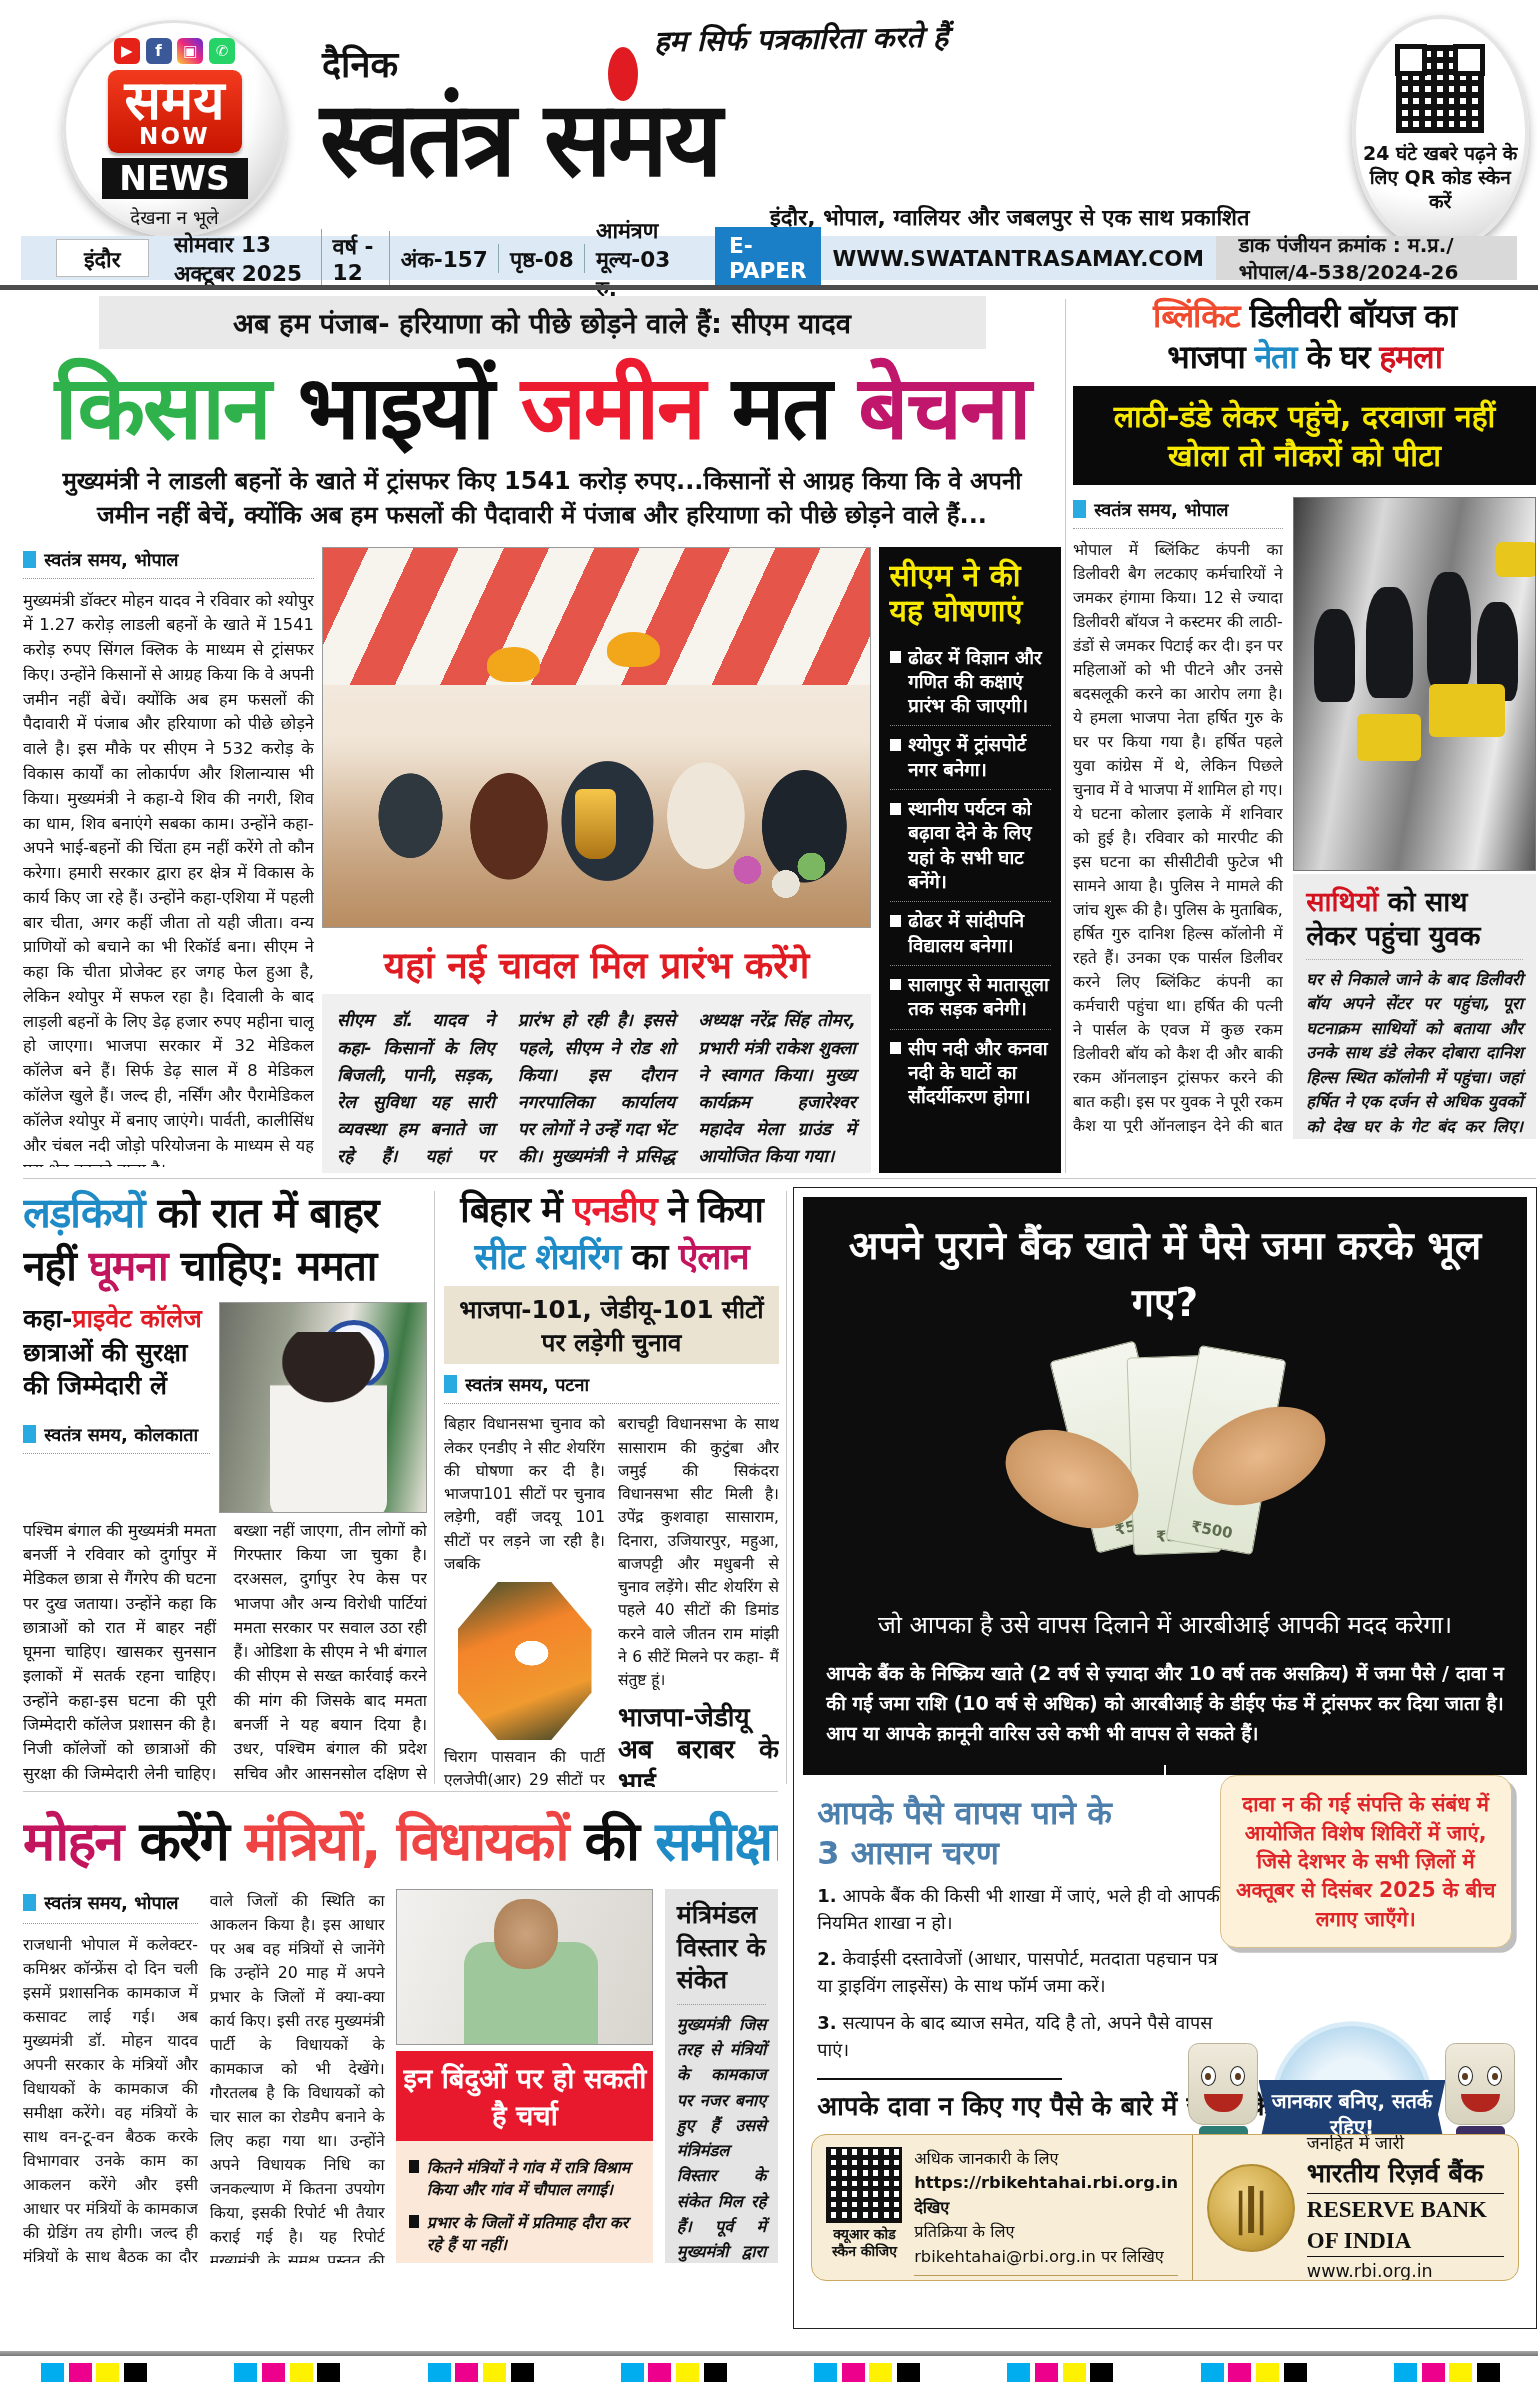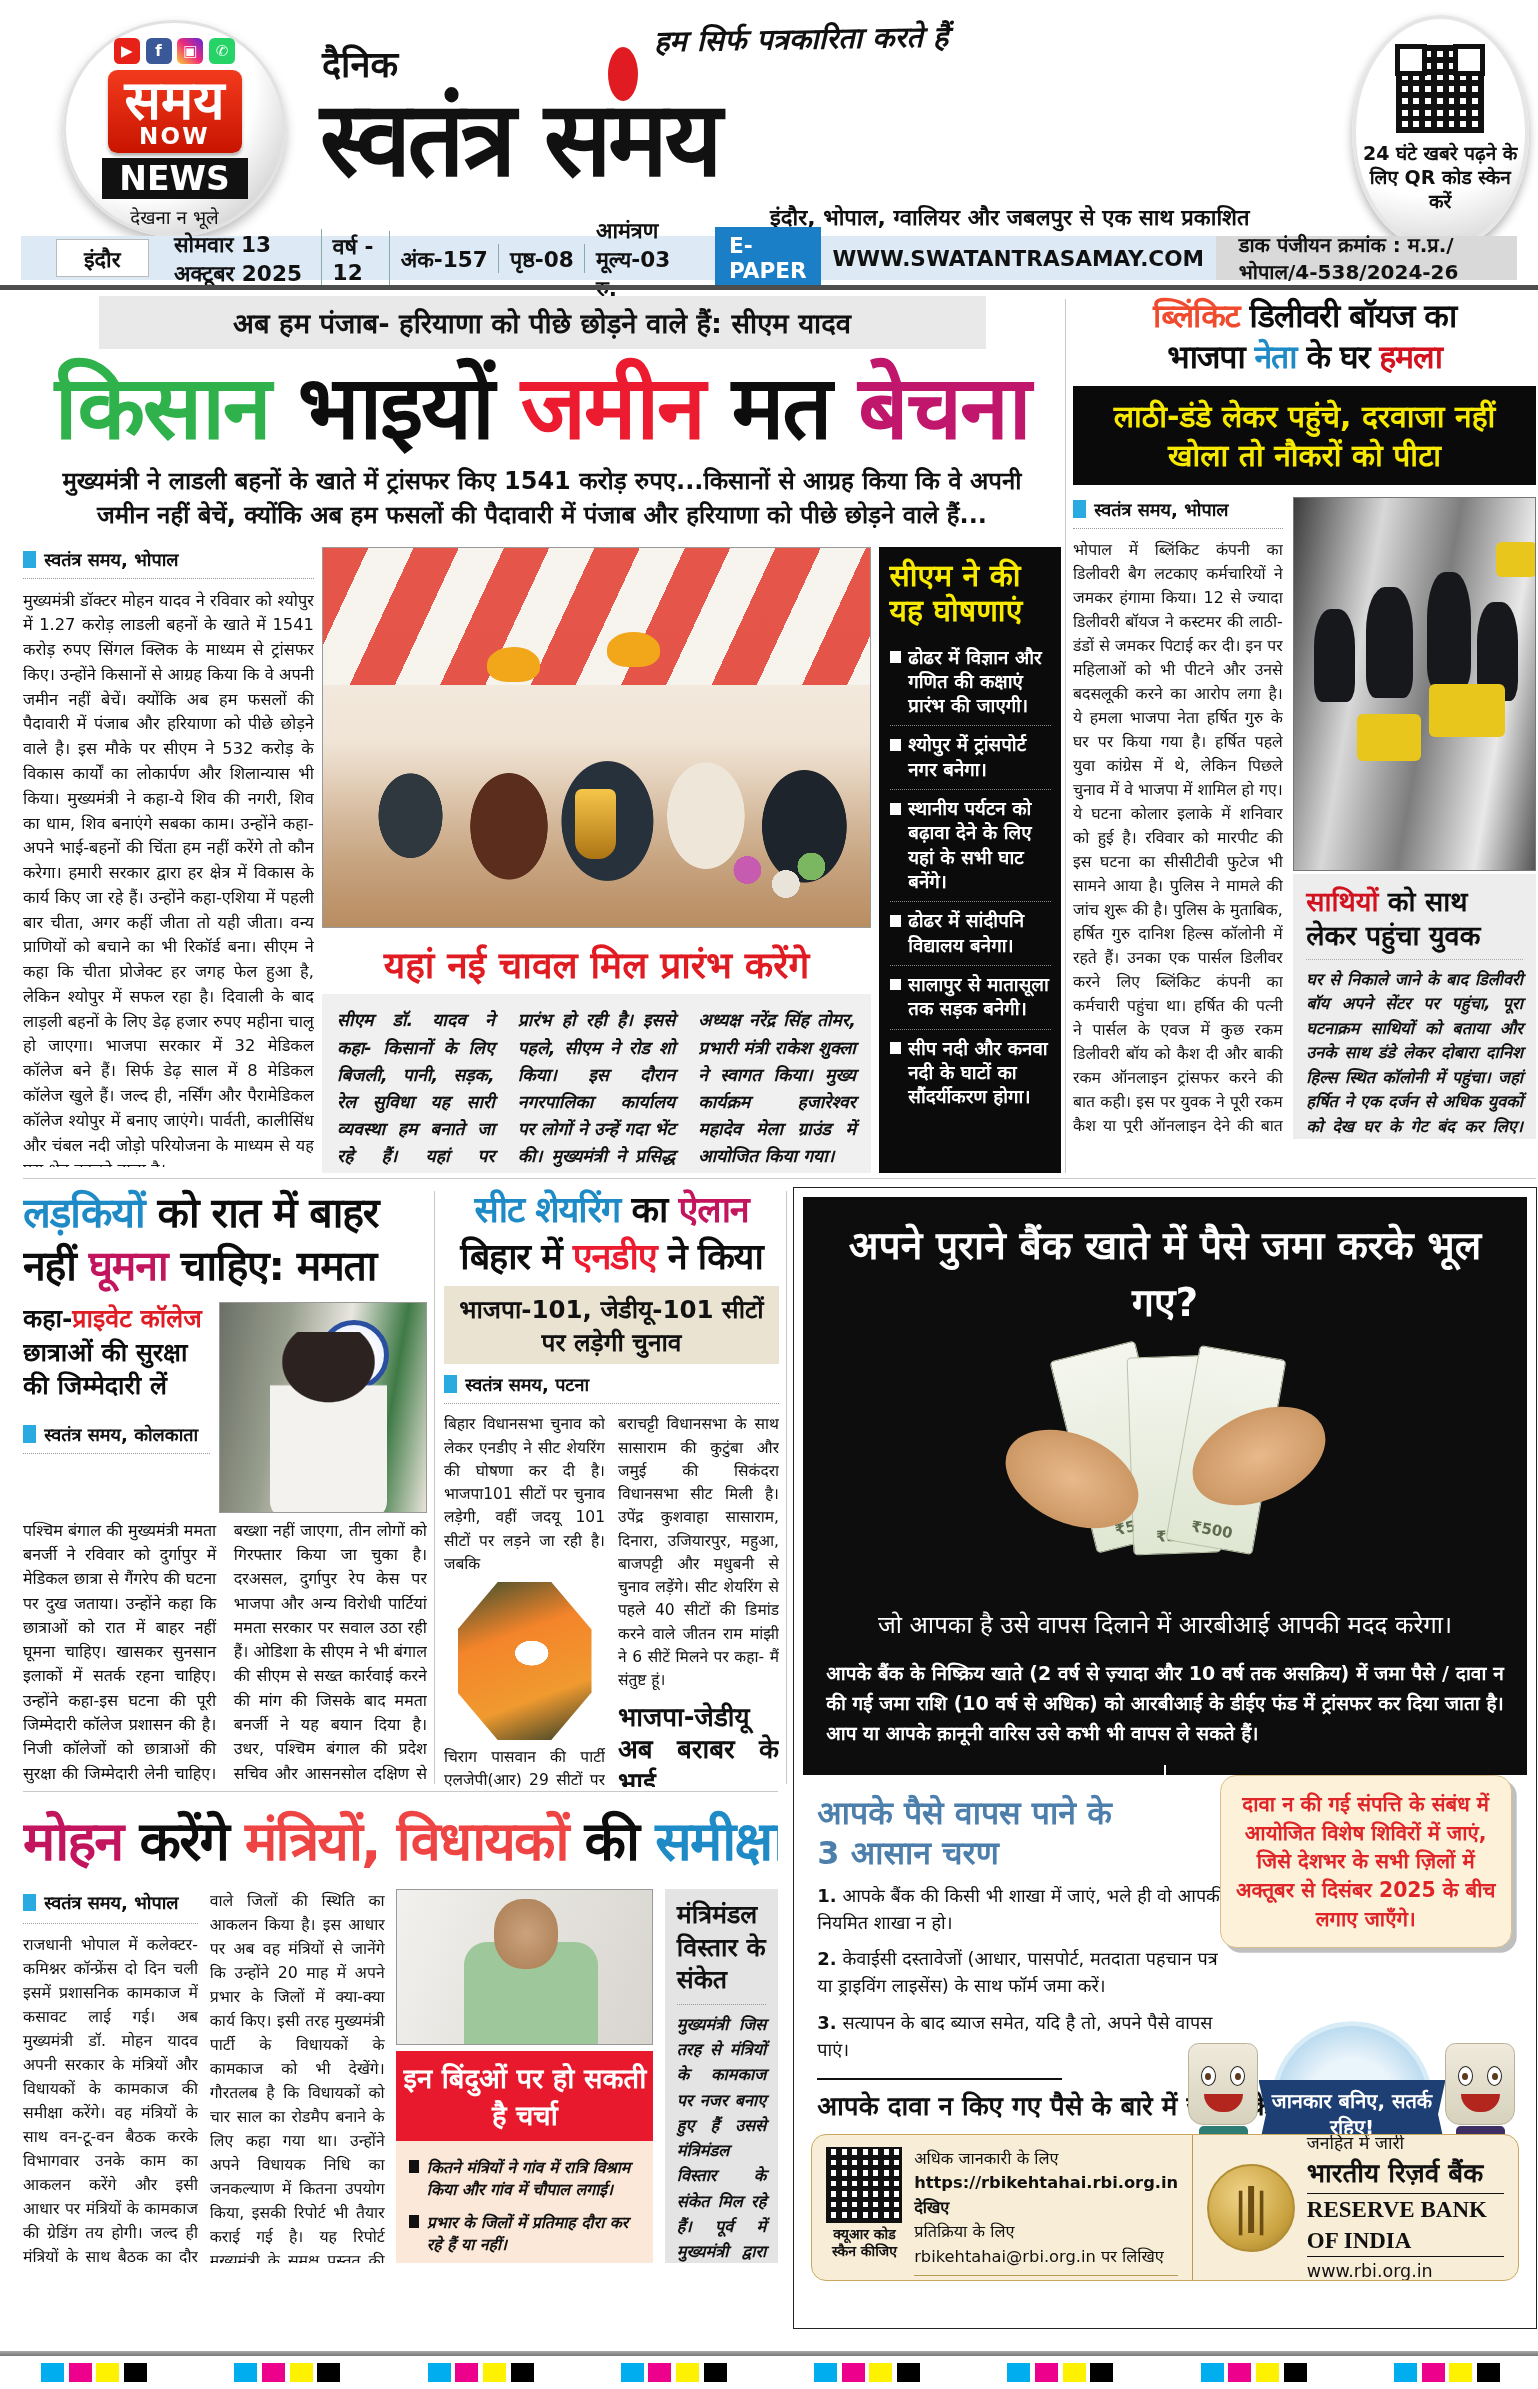--- a/index.html
+++ b/index.html
@@ -401,22 +401,22 @@
         <div class="person"></div>
       </div>
     </div>
     <div class="body-txt" style="columns:2;column-gap:17.5px;height:327px;font-size:16px;margin-top:5.8px;">पश्चिम बंगाल की मुख्यमंत्री ममता बनर्जी ने रविवार को दुर्गापुर में मेडिकल छात्रा से गैंगरेप की घटना पर दुख जताया। उन्होंने कहा कि छात्राओं को रात में बाहर नहीं घूमना चाहिए। खासकर सुनसान इलाकों में सतर्क रहना चाहिए। उन्होंने कहा-इस घटना की पूरी जिम्मेदारी कॉलेज प्रशासन की है। निजी कॉलेजों को छात्राओं की सुरक्षा की जिम्मेदारी लेनी चाहिए। पुलिस को कड़ी से कड़ी कार्रवाई के निर्देश दिए गए हैं। किसी को बख्शा नहीं जाएगा, तीन लोगों को गिरफ्तार किया जा चुका है। दरअसल, दुर्गापुर रेप केस पर भाजपा और अन्य विरोधी पार्टियां ममता सरकार पर सवाल उठा रही हैं। ओडिशा के सीएम ने भी बंगाल की सीएम से सख्त कार्रवाई करने की मांग की जिसके बाद ममता बनर्जी ने यह बयान दिया है। उधर, पश्चिम बंगाल की प्रदेश सचिव और आसनसोल दक्षिण से विधायक अग्निमित्रा पॉल ने कहा कि हम बड़े भाग्यशाली हैं कि अफगानिस्तान में तालिबान की सरकार है और बंगाल में ममता बनर्जी की सरकार है। गैंगरेप केस में पुलिस ने 3 आरोपियों को गिरफ्तार किया है। 2 आरोपी अभी भी फरार हैं। सभी पास के गांव के रहने वाले हैं। पुलिस ने बताया कि आरोपियों के पास पीड़ित का मोबाइल था। इससे कॉल किया गया था। टावर लोकेशन से आरोपियों की जानकारी मिली।</div>
   </div>
 
   <div class="vdiv" style="left:434px;top:1191px;height:593px;"></div>
 
   <div class="bihar">
     <div class="bh-head">
+      <div><span style="color: rgb(13, 13, 13);">बिहार में </span><span style="color: rgb(237, 27, 47);">एनडीए</span><span style="color: rgb(13, 13, 13);"> ने किया</span></div>
       <div><span style="color: rgb(30, 139, 199);">सीट शेयरिंग</span><span style="color: rgb(13, 13, 13);"> का </span><span style="color: rgb(194, 21, 94);">ऐलान</span></div>
-      <div><span style="color: rgb(13, 13, 13);">बिहार में </span><span style="color: rgb(237, 27, 47);">एनडीए</span><span style="color: rgb(13, 13, 13);"> ने किया</span></div>
     </div>
     <div class="bh-strip">भाजपा-101, जेडीयू-101 सीटों पर लड़ेगी चुनाव</div>
     <div class="byline" style="margin-top:8.2px;">
       <span class="bsq"></span>
       <span>स्वतंत्र समय, पटना</span>
     </div>
     <div class="bh-row">
       <div class="bh-col">
         <span>बिहार विधानसभा चुनाव को लेकर एनडीए ने सीट शेयरिंग की घोषणा कर दी है। भाजपा101 सीटों पर चुनाव लड़ेगी, वहीं जदयू 101 सीटों पर लड़ने जा रही है। जबकि</span>
         <div class="bjp-flag"></div>

